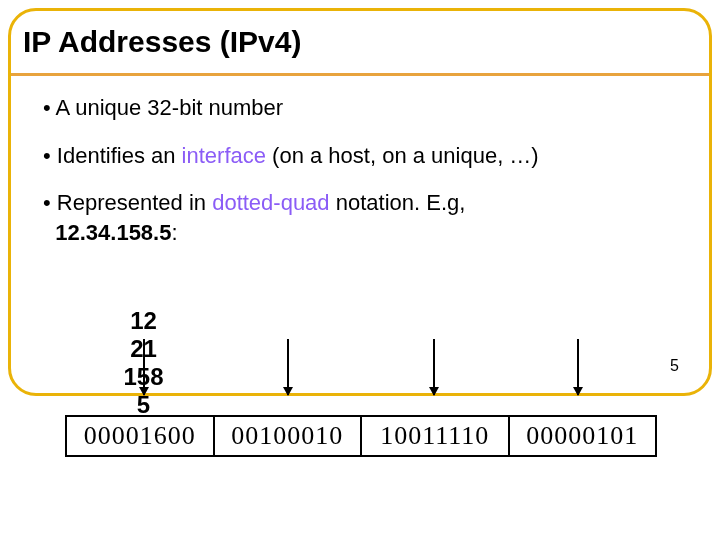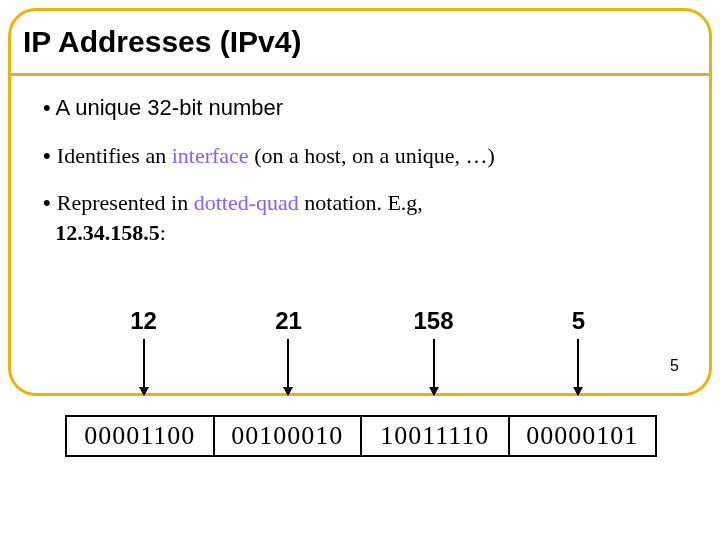--- a/index.html
+++ b/index.html
@@ -40,33 +40,34 @@
     position: absolute;
     left: 24px;
     top: 82px;
     right: 24px;
     font-size: 22px;
     color: #000;
     line-height: 1.35;
     margin-left: 8px;
   }
   .bullet { margin-bottom: 18px; }
-  .bullet-ind { display: inline; font-family: Liberation Serif, serif; }
+  .bullet-ind { display: inline; }
   .red { color: #8b5cf6; }
   .bold { font-weight: bold; }
   .quad-row {
     position: absolute;
     left: 60px;
     top: 296px;
     width: 580px;
     display: flex;
     justify-content: flex-start;
     font-size: 24px;
     font-weight: bold;
     color: #000;
+    flex-direction: column;
   }
   .quad-cell { width: 25%; text-align: center; }
   .arrows {
     position: absolute;
     left: 60px;
     top: 328px;
     width: 580px;
     height: 70px;
   }
   .arrow {
@@ -142,20 +143,20 @@
   </div>
 
   <div class="arrows">
     <div class="arrow" style="left:72px"></div>
     <div class="arrow" style="left:216px"></div>
     <div class="arrow" style="left:362px"></div>
     <div class="arrow" style="left:506px"></div>
   </div>
 
   <div class="bin-box">
-    <div class="bin-cell">00001100</div>
+    <div class="bin-cell">00001600</div>
     <div class="bin-cell">00100010</div>
     <div class="bin-cell">10011110</div>
     <div class="bin-cell">00000101</div>
   </div>
 
   <div class="pagenum">5</div>
 </div>
 
 </body></html>

